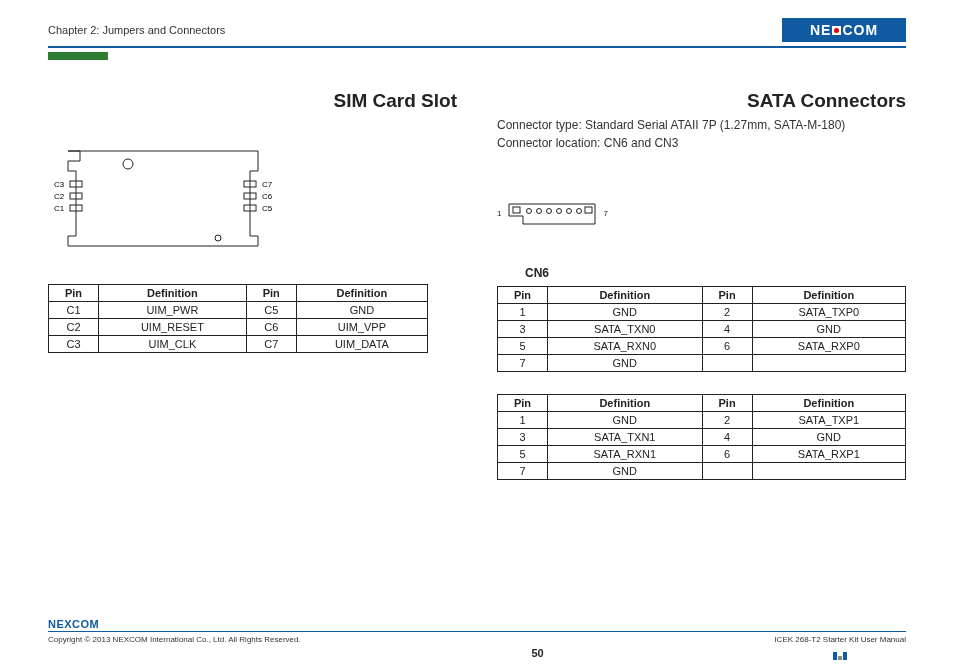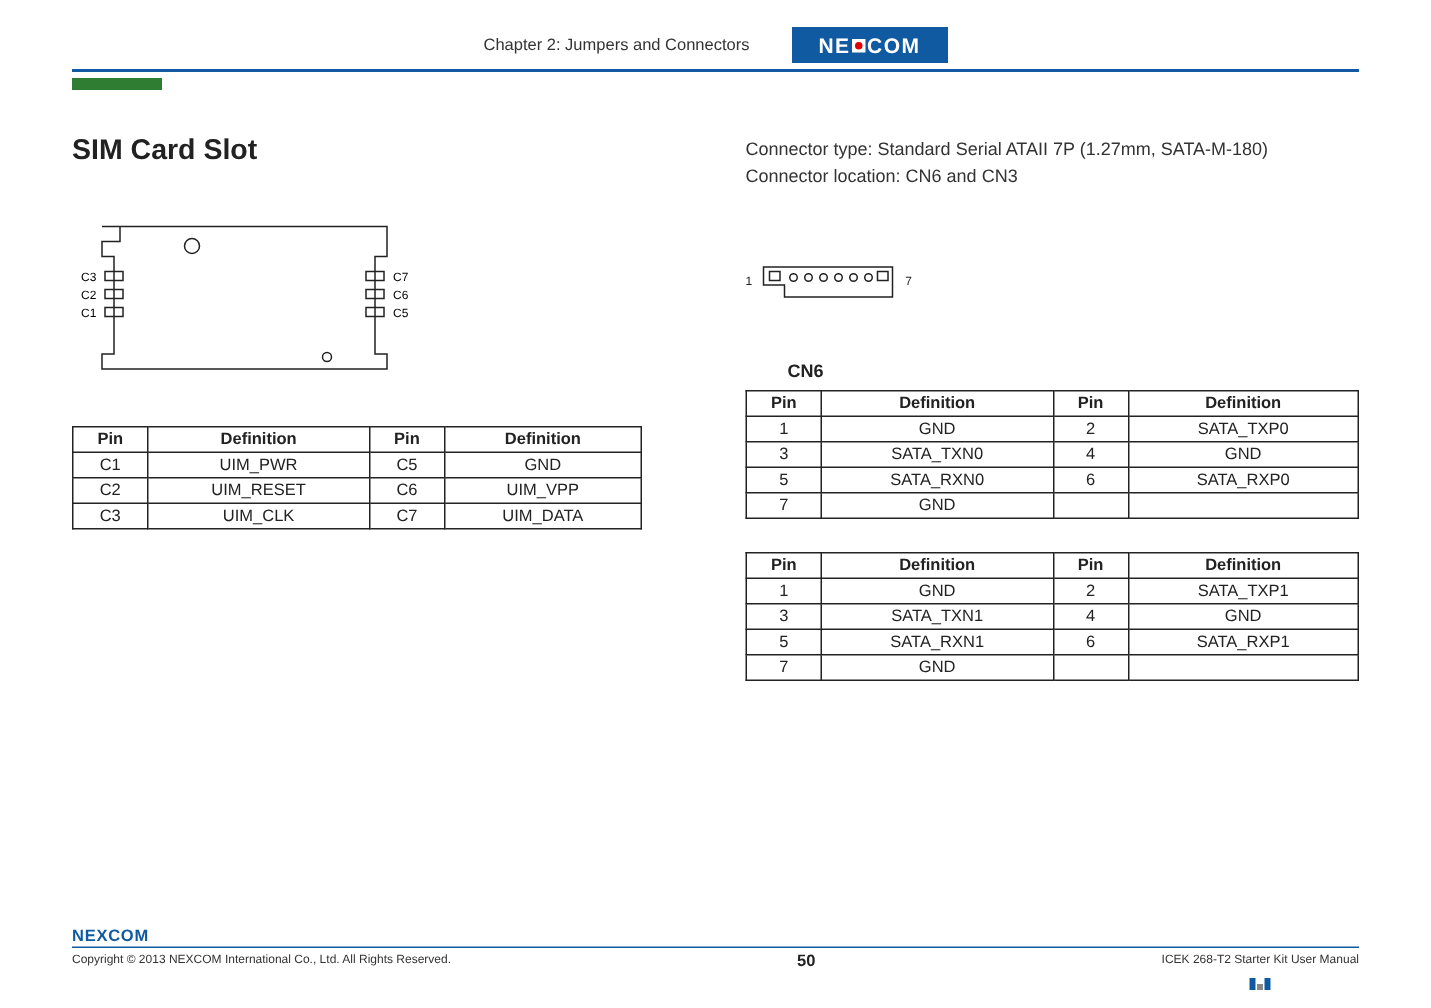--- a/index.html
+++ b/index.html
@@ -7,48 +7,48 @@
     font-family: Arial, Helvetica, sans-serif;
     width: 954px;
     height: 672px;
     background: #fff;
     color: #222;
     position: relative;
     padding: 18px 48px 0 48px;
   }
   .header-row {
     display: flex;
-    justify-content: center;
+    justify-content: space-between;
     align-items: center;
     margin-bottom: 4px;
     gap: 28px;
   }
   .chapter { font-size: 11px; color: #333; }
   .logo {
-    width: 104px; height: 24px;
+    width: 124px; height: 24px;
     background: #0f5aa0;
     display: flex; align-items: center; justify-content: center;
     position: relative;
   }
   .logo .n { color: #fff; font-weight: bold; font-size: 14px; letter-spacing: 1px; }
   .logo .xdot {
     width: 9px; height: 9px; background: #fff; display: inline-block;
     position: relative; margin: 0 1px;
   }
   .logo .xdot::before {
     content: ""; position: absolute; left: 2px; top: 2px;
     width: 5px; height: 5px; background: #d00; border-radius: 50%;
   }
   .divider-top { height: 1.5px; background: #0f5aa0; margin-bottom: 4px; }
   .accent-bar { height: 8px; width: 60px; background: #2e7d32; margin-bottom: 30px; }
 
   .columns { display: flex; gap: 40px; }
   .col { flex: 1; }
 
-  .sect-title { font-size: 19px; font-weight: bold; color: #222; margin-bottom: 4px; }
+  .sect-title { font-size: 19px; font-weight: bold; color: #222; margin-bottom: 4px; text-align: right; }
   .sect-sub { font-size: 12px; color: #333; line-height: 1.5; }
 
   
   .sim-diagram {
     margin-top: 34px;
     margin-bottom: 28px;
     width: 230px;
     position: relative;
     font-size: 8px;
     color: #222;
@@ -94,21 +94,21 @@
   .footer-bar { height: 1.5px; background: #0f5aa0; margin-bottom: 3px; }
   .footer-row {
     display: flex; justify-content: space-between; align-items: flex-start;
     font-size: 8px; color: #333;
   }
   .footer-logo {
     width: 60px; height: 14px; background: transparent;
     display: flex; align-items: center; justify-content: flex-start;
     font-weight: bold; font-size: 11px; color: #0f5aa0; letter-spacing: 0.5px; margin-top: 48px;
   }
-  .page-num { font-weight: bold; font-size: 11px; color: #222; }
+  .page-num { font-weight: bold; font-size: 11px; color: #222; margin-top: 12px; }
   .footer-squares { display: flex; gap: 1px; }
   .footer-squares span { width: 4px; height: 8px; background: #0f5aa0; display: inline-block; }
   .footer-squares span.alt { height: 4px; align-self: flex-end; background: #888; }
 </style>
 </head>
 <body>
 
 <div class="header-row">
   <div class="chapter">Chapter 2: Jumpers and Connectors</div>
   <div class="logo">
@@ -177,20 +177,21 @@
             <td>C3</td>
             <td>UIM_CLK</td>
             <td>C7</td>
             <td>UIM_DATA</td>
           </tr>
         </tbody>
     </table>
   </div>
 
   <div class="col col-right">
+    <div class="sect-title">SATA Connectors</div>
     <div class="sect-sub">Connector type: Standard Serial ATAII 7P (1.27mm, SATA-M-180)</div>
     <div class="sect-sub">Connector location: CN6 and CN3</div>
 
     <div class="sata-diagram">
       <span>1</span>
       <svg width="90" height="24" viewBox="0 0 90 24">
         <path d="M 2 2 L 88 2 L 88 22 L 16 22 L 16 14 L 2 14 Z" fill="none" stroke="#222"></path>
         <rect x="6" y="5" width="7" height="6" fill="none" stroke="#222"></rect>
         <circle cx="22" cy="9" r="2.5" fill="none" stroke="#222"></circle>
         <circle cx="32" cy="9" r="2.5" fill="none" stroke="#222"></circle>

